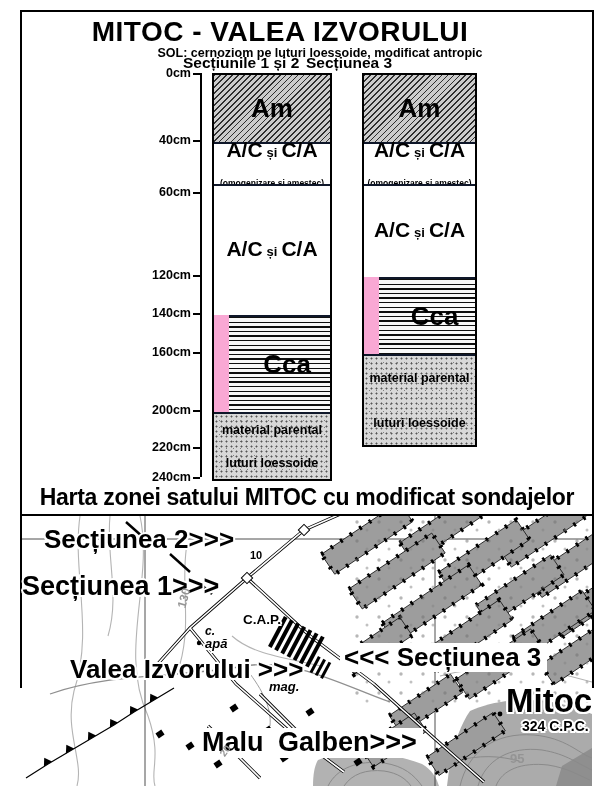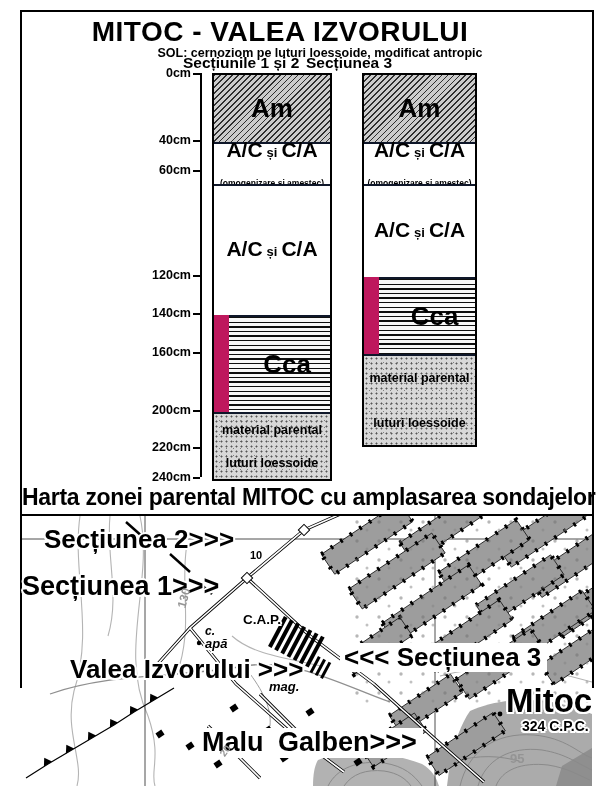--- a/index.html
+++ b/index.html
@@ -16,21 +16,21 @@
   .col-h{position:absolute;top:42px;font-weight:bold;font-size:15.5px;white-space:nowrap;}
   .col-h.h1{left:161px;} .col-h.h2{left:284px;}
 
   .axis{position:absolute;left:178px;top:61px;width:2px;height:404px;background:#000;}
   .tick{position:absolute;left:106px;width:72px;text-align:right;font-weight:bold;
         font-size:12.5px;transform:translateY(-50%);white-space:nowrap;}
   .tick::after{content:"";display:inline-block;width:7px;height:2px;background:#000;
                vertical-align:middle;margin-left:2px;}
 
   .column{position:absolute;top:61px;border:2px solid #000;box-sizing:border-box;
-          background:#be185d;overflow:hidden;}
+          background:#f9a8d4;overflow:hidden;}
   .col1{left:190px;width:120px;height:408px;}
   .col2{left:340px;width:115px;height:374px;}
   .layer{position:relative;width:100%;box-sizing:border-box;display:flex;
          flex-direction:column;align-items:center;justify-content:center;}
   .layer + .layer{border-top:2px solid #0f172a;}
   .pat-hatch{background:repeating-linear-gradient(135deg,#2e2e2e 0 1.2px,#cccccc 1.2px 4.2px);}
   .pat-plain{background:#fff;}
   .pat-hlines{background:repeating-linear-gradient(to bottom,#101010 0 1.4px,#fafafa 1.4px 4.6px);margin-left:15px;}
   .pat-stipple{background-color:#d8d8d8;
     background-image:radial-gradient(#555 .9px,transparent 1.1px),radial-gradient(#7d7d7d .8px,transparent 1px);
@@ -74,21 +74,21 @@
 
   <div class="fig-title">MITOC - VALEA IZVORULUI</div>
   <div class="fig-subtitle">SOL: cernoziom pe luturi loessoide, modificat antropic</div>
 
   <div class="col-h h1">Secțiunile 1 și 2</div>
   <div class="col-h h2">Secțiunea 3</div>
 
   <div class="axis"></div>
   <div class="tick" style="top:61px"><span>0cm</span></div>
   <div class="tick" style="top:128px"><span>40cm</span></div>
-  <div class="tick" style="top:158px"><span>60cm</span></div>
+  <div class="tick" style="top:180px"><span>60cm</span></div>
   <div class="tick" style="top:263px"><span>120cm</span></div>
   <div class="tick" style="top:301px"><span>140cm</span></div>
   <div class="tick" style="top:340px"><span>160cm</span></div>
   <div class="tick" style="top:398px"><span>200cm</span></div>
   <div class="tick" style="top:435px"><span>220cm</span></div>
   <div class="tick" style="top:465px"><span>240cm</span></div>
 
   <div class="column col1">
     <div class="layer pat-hatch" style="height:67px">
       <span class="lyr-big">Am</span>
@@ -122,21 +122,21 @@
         </div>
     <div class="layer pat-hlines" style="height:77px">
       <span class="lyr-big">Cca</span>
         </div>
     <div class="layer pat-stipple stack" style="height:91px">
       <span class="lyr-sub">material parental</span>
       <span class="lyr-sub">luturi loessoide</span>
         </div>
   </div>
 
-  <div class="map-title">Harta zonei parental MITOC cu amplasarea sondajelor</div>
+  <div class="map-title">Harta zonei satului MITOC cu modificat sondajelor</div>
 
   <div class="map-area">
     <svg width="570" height="270" viewBox="0 0 570 270">
       <defs>
         <marker id="tri" markerWidth="10" markerHeight="10" refX="5" refY="7" orient="auto">
           <path d="M1,7 L9,7 L5,1 Z" fill="#000"></path>
             </marker>
         <pattern id="dots" width="22" height="19" patternUnits="userSpaceOnUse">
           <circle cx="5" cy="6" r="1.7" fill="#6e6e6e"></circle>
               <circle cx="15" cy="14" r="1.5" fill="#838383"></circle>

